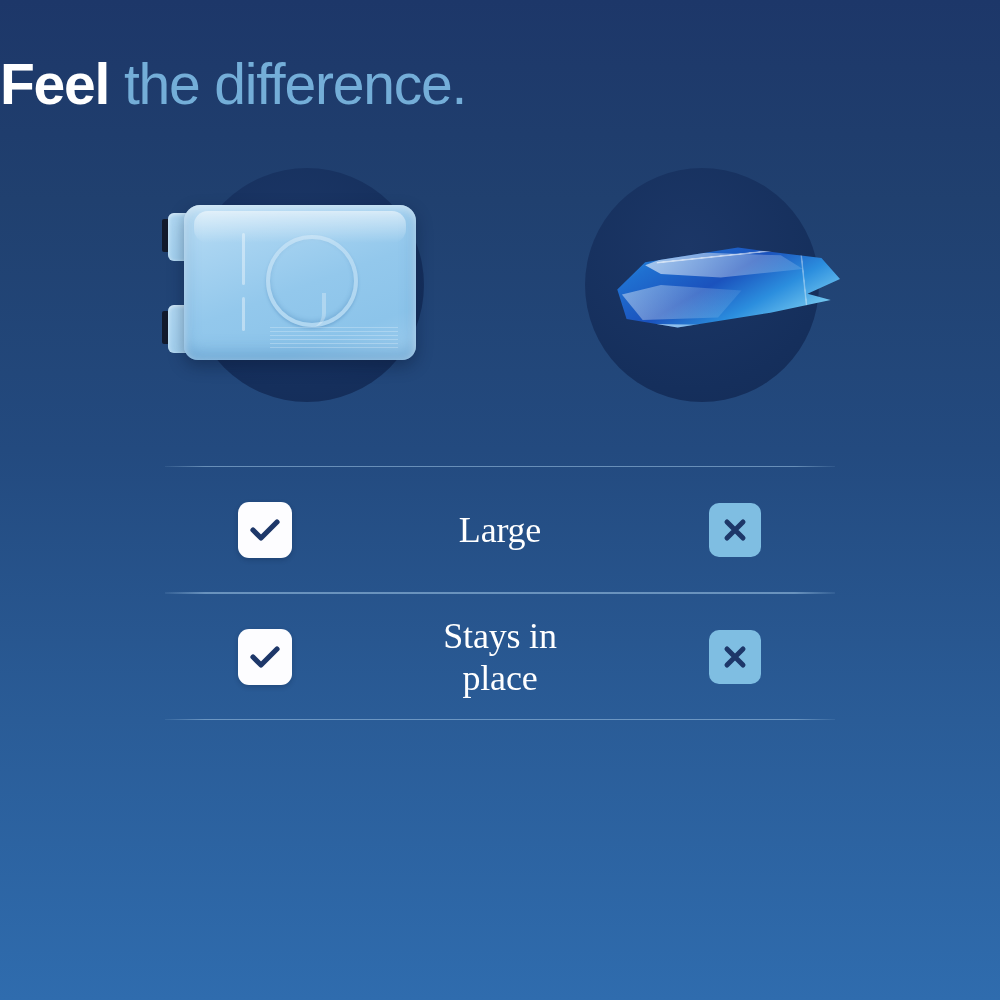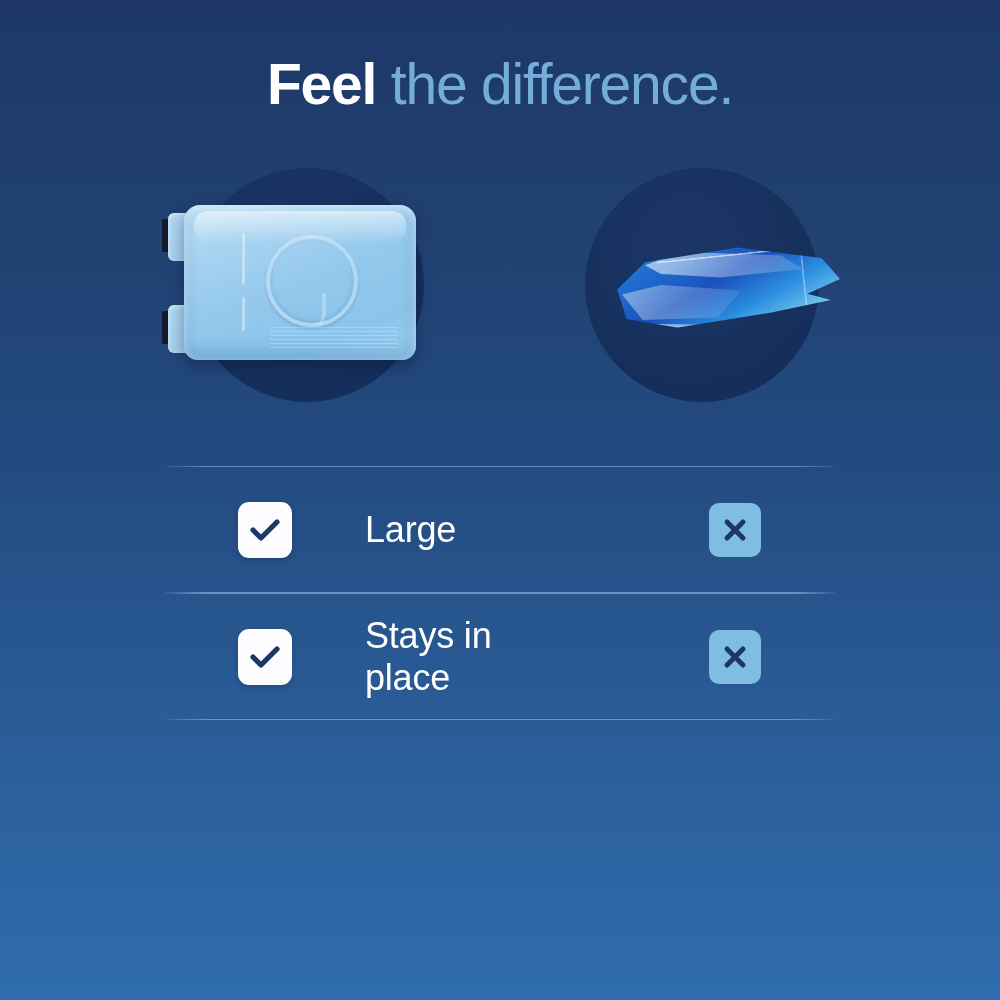--- a/index.html
+++ b/index.html
@@ -29,21 +29,20 @@
        #2f6cae 100%);
     overflow: hidden;
   }
 
   
   .headline {
     position: absolute;
     left: 0;
     top: 52px;
     width: 1000px;
-    text-align: center;
     font-size: 57px;
     line-height: 64px;
     letter-spacing: -1.2px;
     white-space: nowrap;
   }
   .headline .hl-strong {
     color: #ffffff;
     font-weight: 700;
   }
   .headline .hl-light {
@@ -246,25 +245,27 @@
     height: 125px;
   }
   .cell-mark {
     width: 200px;
     display: flex;
     justify-content: center;
     align-items: center;
   }
   .cell-label {
     flex: 1;
+    text-align: center;
     color: #ffffff;
     font-size: 36px;
     line-height: 42px;
     font-weight: 400;
     letter-spacing: -.2px;
+    font-family: Liberation Serif, serif;
   }
   .box-check {
     width: 54px;
     height: 56px;
     border-radius: 11px;
     background: #fdfdff;
     display: flex;
     align-items: center;
     justify-content: center;
     box-shadow: 0 2px 5px rgba(8,22,48,.22);

